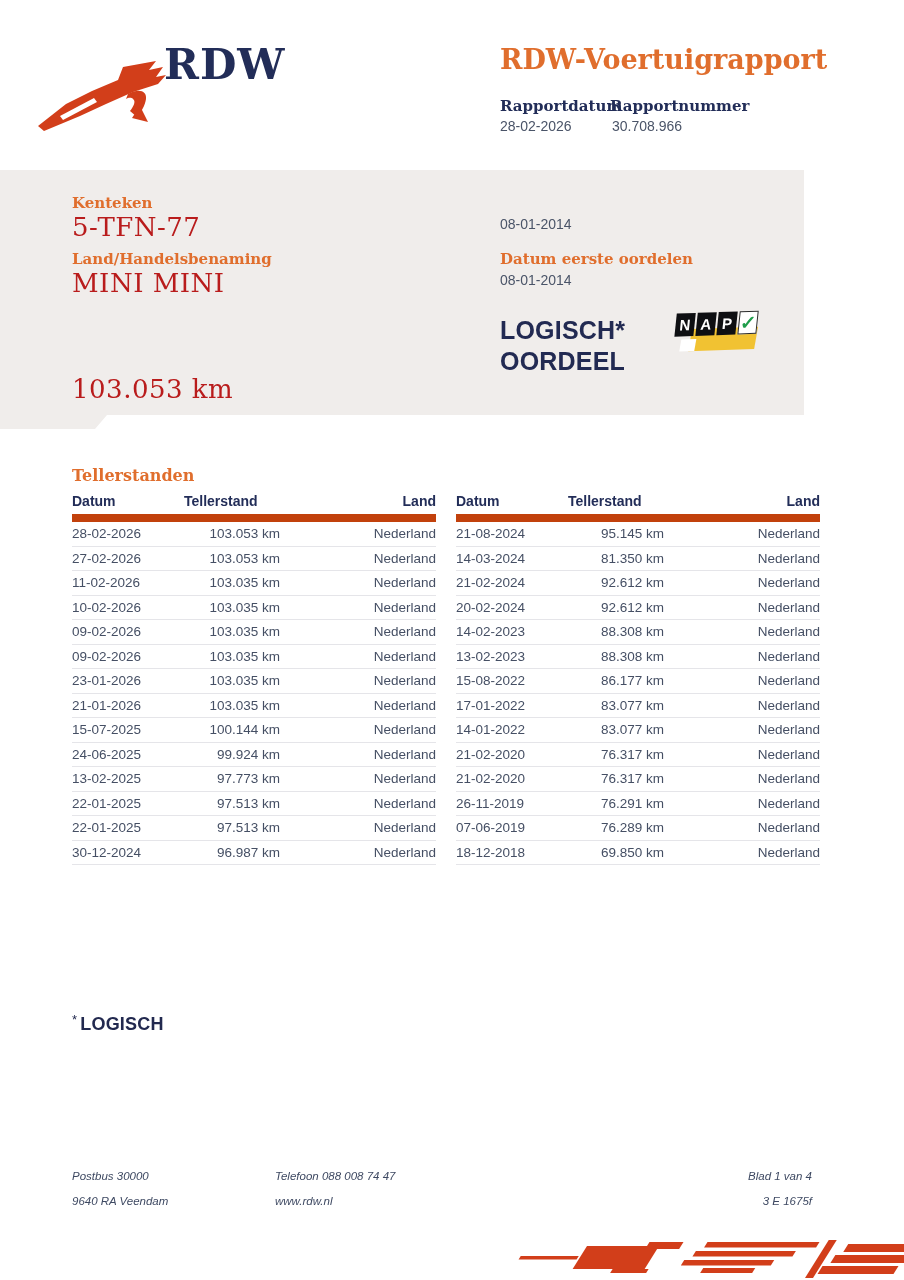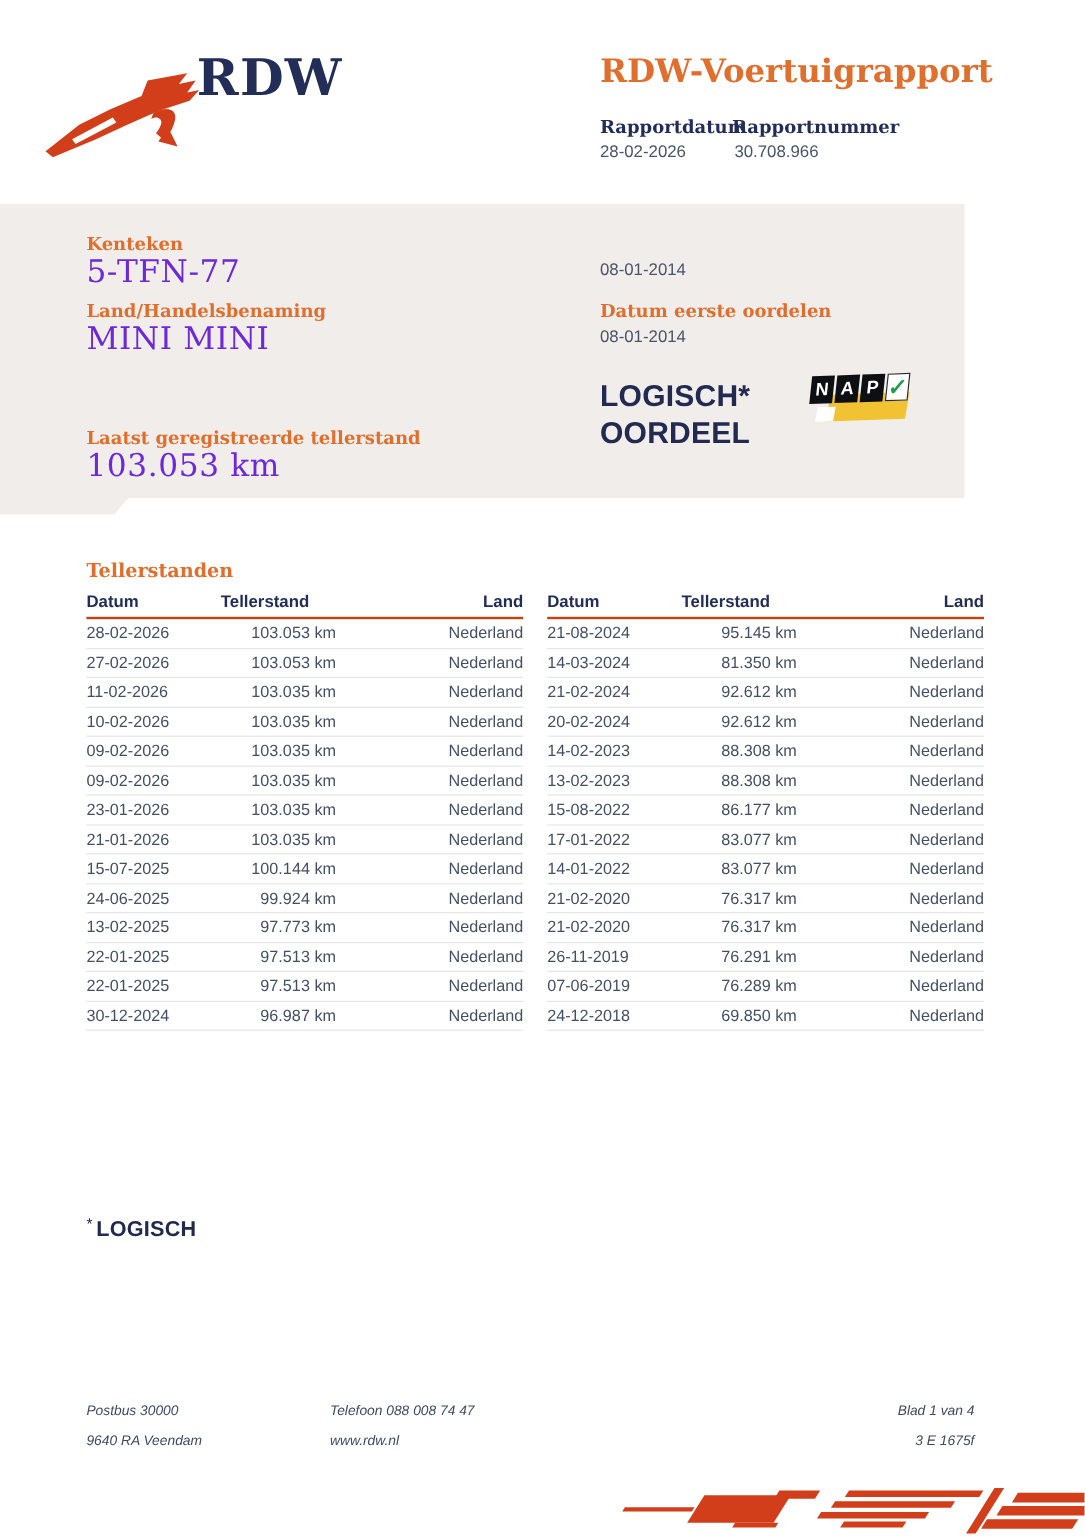--- a/index.html
+++ b/index.html
@@ -40,21 +40,21 @@
     background:#F0EDEB;
     clip-path: polygon(0 0, 804px 0, 804px 245px, 107px 245px, 95px 259px, 0 259px);
     padding-left: 28px;
   }
   .label-orange {
     position:absolute;
     font-family:"DejaVu Serif", serif; font-weight:700; font-size:15px; color:#E06E2D;
   }
   .value-serif {
     position:absolute;
-    font-family:"DejaVu Serif", serif; font-size:26px; color:#6d28d9; letter-spacing:0.5px;
+    font-family:"DejaVu Serif", serif; font-size:26px; color:#b91c1c; letter-spacing:0.5px;
   }
   .value-sans { position:absolute; font-size:14px; color:#4A5468; }
   .oordeel {
     position:absolute; left:500px;
     font-family:"Liberation Sans", sans-serif; font-weight:bold; font-size:25px;
     color:#222A52; letter-spacing:0.2px;
   }
   
   .nap { position:absolute; left:676px; top:142px; width:92px; height:48px; transform:rotate(-2deg); }
   .nap-yellow { position:absolute; left:14px; top:16px; width:66px; height:22px; background:#F1C232; transform:skewX(-12deg); }
@@ -69,21 +69,21 @@
 
   
   .tables-section { position:absolute; left:72px; top:466px; width:748px; }
   .section-title {
     font-family:"DejaVu Serif", serif; font-weight:700; font-size:16px; color:#E06E2D;
   }
   .tables-row { display:flex; gap:20px; margin-top:4px; }
   .mtable { width:364px; }
   .mtable .thead {
     display:flex; font-weight:bold; font-size:14px; color:#222D58;
-    padding:4px 0 5px 0; border-bottom:2px solid #c2410c;
+    padding:4px 0 5px 0; border-bottom:8px solid #c2410c;
   }
   .mtable .trow {
     display:flex; font-size:13.5px; color:#454F64;
     height:24.5px; align-items:center; border-bottom:1px solid #E5E5E9;
   }
   .c-datum { width:112px; text-align:left; }
   .c-teller { width:96px; text-align:left; }
   .trow .c-teller { text-align:right; }
   .c-land { flex:1; text-align:right; }
 
@@ -127,21 +127,20 @@
   <div class="hdr-value v1">28-02-2026</div>
   <div class="hdr-value v2">30.708.966</div>
 
   <div class="panel">
     <div class="label-orange" style="left:72px; top:24px;">Kenteken</div>
     <div class="value-serif" style="left:72px; top:42px;">5-TFN-77</div>
 
     <div class="label-orange" style="left:72px; top:80px;">Land/Handelsbenaming</div>
     <div class="value-serif" style="left:72px; top:98px;text-align:center;">MINI MINI</div>
 
-    <div class="label-orange" style="left:72px; top:186px;">Laatst geregistreerde tellerstand</div>
     <div class="value-serif" style="left:72px; top:204px;">103.053 km</div>
 
     <div class="value-sans" style="left:500px; top:46px;">08-01-2014</div>
 
     <div class="label-orange" style="left:500px; top:80px;">Datum eerste oordelen</div>
     <div class="value-sans" style="left:500px; top:102px;">08-01-2014</div>
 
     <div class="oordeel" style="top:146px;">LOGISCH*</div>
     <div class="oordeel" style="top:177px;">OORDEEL</div>
 
@@ -333,21 +332,21 @@
               <span class="c-land">Nederland</span>
             </div>
 
             <div class="trow">
               <span class="c-datum">07-06-2019</span>
               <span class="c-teller">76.289 km</span>
               <span class="c-land">Nederland</span>
             </div>
 
             <div class="trow">
-              <span class="c-datum">24-12-2018</span>
+              <span class="c-datum">18-12-2018</span>
               <span class="c-teller">69.850 km</span>
               <span class="c-land">Nederland</span>
             </div>
           </div>
       </div>
     </div>
   </div>
 
   <div class="footnote">
     <div class="footnote-head"><span class="ast">*</span><span>LOGISCH</span></div>

